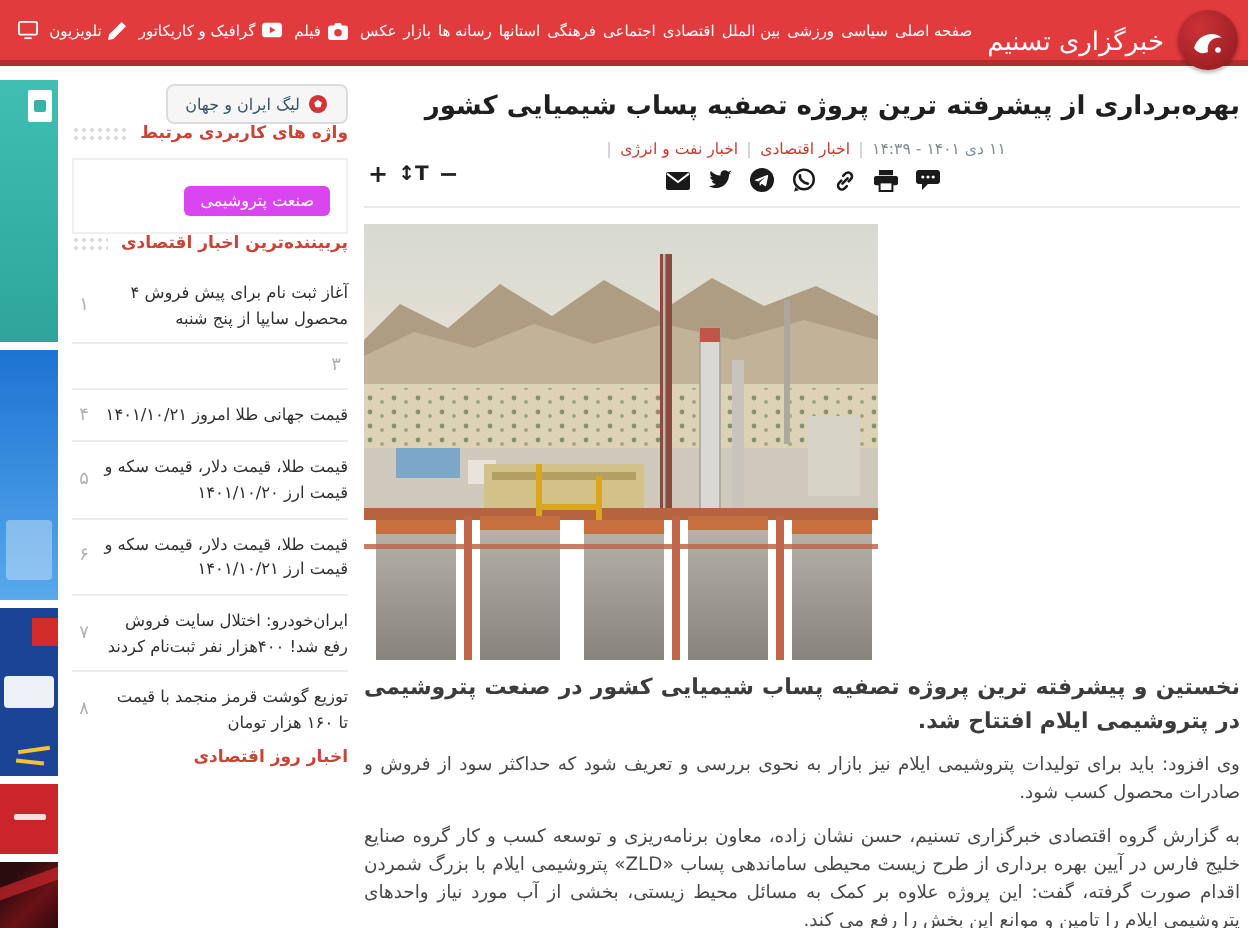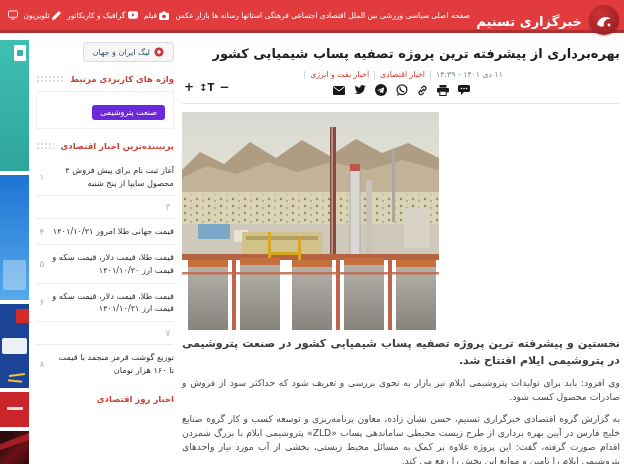--- a/index.html
+++ b/index.html
@@ -16,21 +16,21 @@
     position: absolute; top: 0; left: 0; right: 0; height: 33px;
     background: #e23b3d; border-bottom: 3px solid #b02d30;
     display: flex; align-items: center; padding: 0 5px; z-index: 6;
   }
   .emblem {
     width: 30px; height: 30px; border-radius: 50%; flex: none;
     background: radial-gradient(circle at 35% 30%, #cc3238, #8f191e);
     margin-top: 9px; box-shadow: 0 1px 2px rgba(0,0,0,.35);
     display: flex; align-items: center; justify-content: center;
   }
-  .logo-text { color:#fff; font-weight: bold; font-size: 13px; margin: 12px 7px 0 4px; flex: none; white-space: nowrap; }
+  .logo-text { color:#fff; font-weight: normal; font-size: 13px; margin: 12px 7px 0 4px; flex: none; white-space: nowrap; }
   .nav { display: flex; flex: 1; justify-content: space-evenly; align-items: center; overflow: hidden; }
   .nav-item { color:#fff; font-size: 7.5px; display: flex; align-items: center; gap: 6px; white-space: nowrap; cursor: pointer; }
   .nico { display: inline-flex; align-items: center; }
 
   
   .main { position: absolute; top: 36px; right: 4px; left: 182px; }
   .headline { margin-top: 10px; text-align: right; font-size: 13px; font-weight: bold; color: #1f1f1f; }
   .meta { margin-top: 9px; text-align: center; font-size: 7.8px; color: #7f8c99; display:flex; justify-content:center; align-items:center; }
   .meta .cat { color: #ca3a30; cursor: pointer; }
   .sep { display: inline-block; width: 1px; height: 8px; background: #d5d5d5; margin: 0 5px; }
@@ -46,26 +46,26 @@
   .lead { margin-top: 5px; font-weight: bold; color: #3c3c3c; font-size: 11px; line-height: 1.55; text-align: justify; }
   .para { margin-top: 7px; color: #494949; font-size: 9.2px; line-height: 1.55; text-align: justify; }
 
   
   .sidebar { position: absolute; top: 36px; left: 36px; width: 138px; text-align: right; }
   .league-btn {
     display: inline-flex; align-items: center; gap: 4px; margin-top: 6px;
     background: #f6f6f6; border: 1px solid #dcdcdc; border-radius: 4px;
     padding: 4px 9px; font-size: 8px; color: #33536b; cursor: pointer;
   }
-  .sec-header { display: flex; align-items: center; margin-top: 12px; }
+  .sec-header { display: flex; align-items: center; }
   .sec-title { color: #cb4336; font-weight: bold; font-size: 8.5px; flex: none; }
   .sec-dots { flex: 1; height: 9px; margin-right: 6px;
     background-image: radial-gradient(#d9d9d9 0.8px, transparent 0.9px); background-size: 4px 4px; }
   .tag-box { border: 1px solid #f0f0f0; padding: 8px; margin-top: 7px; }
-  .tag { display: inline-block; background: #6d28d9; color: #fff; font-size: 8px; padding: 3px 8px; border-radius: 3px; cursor: pointer; }
+  .tag { display: inline-block; background: #d946ef; color: #fff; font-size: 8px; padding: 3px 8px; border-radius: 3px; cursor: pointer; }
   .mv-list { margin-top: 7px; }
   .mv-item { display: flex; padding: 6px 0; border-top: 1px solid #ececec; gap: 4px; cursor: pointer; }
   .mv-item:first-child { border-top: none; }
   .mv-text { flex: 1; font-size: 8.2px; color: #2f2f2f; line-height: 1.55; }
   .mv-num { width: 12px; flex: none; color: #b0b0b0; font-size: 9px; text-align: center; align-self: center; }
 
   
   .banners { position: absolute; left: 0; top: 40px; width: 29px; }
   .banner { margin-bottom: 4px; position: relative; cursor: pointer; overflow: hidden; }
   .banner-1 { height: 131px; background: linear-gradient(180deg, #3fbfb2, #2ea59a); }
@@ -329,20 +329,21 @@
     </div>
     <div class="mv-item">
       <div class="mv-text">قیمت طلا، قیمت دلار، قیمت سکه و قیمت ارز ۱۴۰۱/۱۰/۲۰</div>
       <div class="mv-num">۵</div>
     </div>
     <div class="mv-item">
       <div class="mv-text">قیمت طلا، قیمت دلار، قیمت سکه و قیمت ارز ۱۴۰۱/۱۰/۲۱</div>
       <div class="mv-num">۶</div>
     </div>
     <div class="mv-item">
+      <div class="mv-text">ایران‌خودرو: اختلال سایت فروش رفع شد! ۴۰۰هزار نفر ثبت‌نام کردند</div>
       <div class="mv-num">۷</div>
     </div>
     <div class="mv-item">
       <div class="mv-text">توزیع گوشت قرمز منجمد با قیمت تا ۱۶۰ هزار تومان</div>
       <div class="mv-num">۸</div>
     </div>
   </div>
 
   <div class="sec-header">
     <span class="sec-title">اخبار روز اقتصادی</span>

